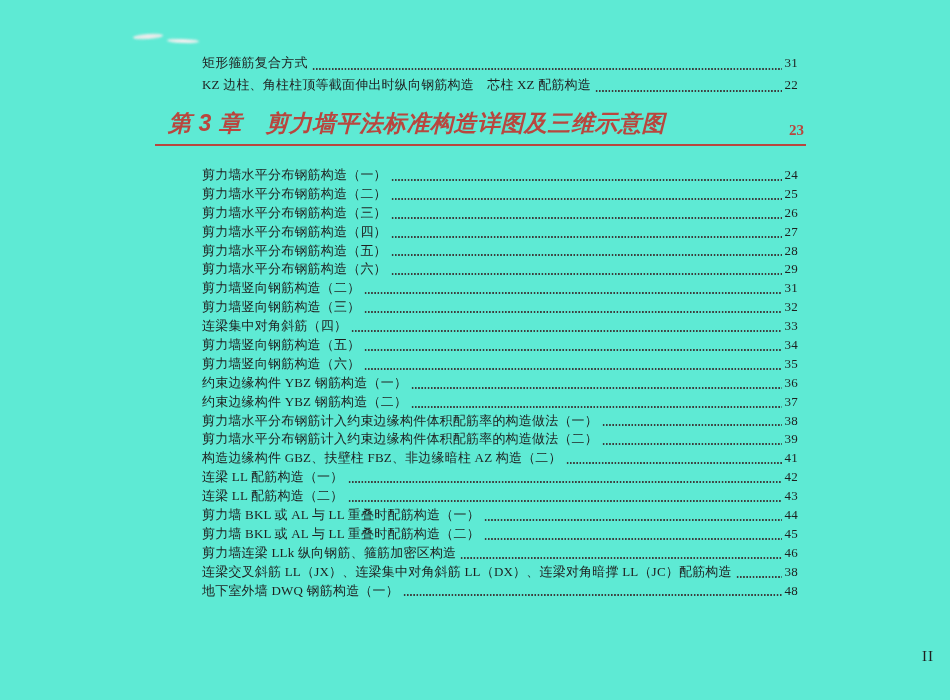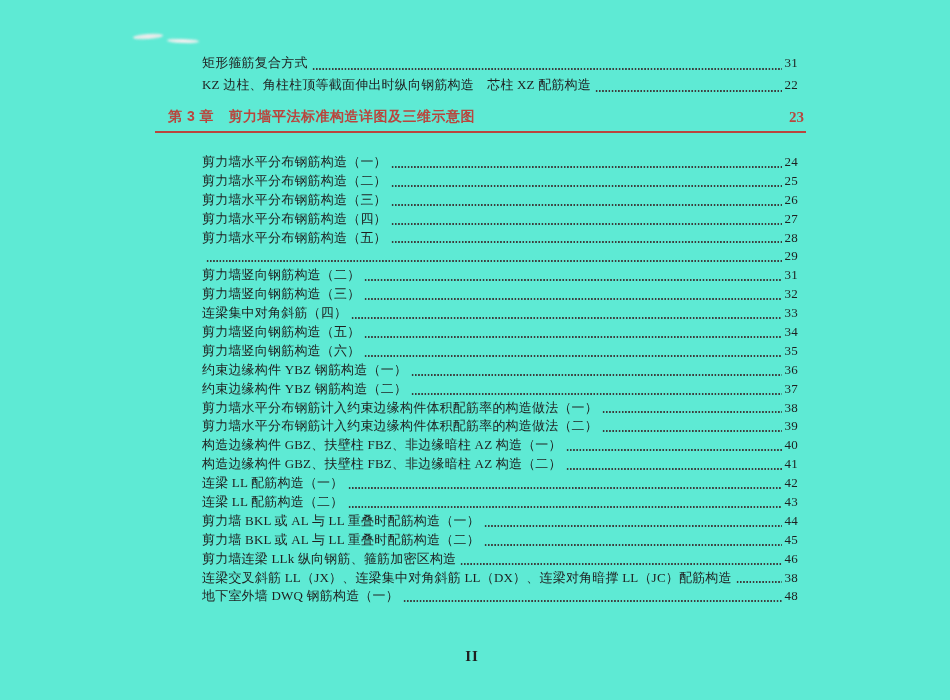--- a/index.html
+++ b/index.html
@@ -53,38 +53,39 @@
     align-items: flex-end;
     justify-content: space-between;
     margin-top: 12px;
     padding: 0 2px 5px 13px;
     border-bottom: 2px solid var(--red, #b9463e);
     color: var(--red, #b9463e);
   }
   .chapter-title {
     font-family: "Liberation Sans", "DejaVu Sans", sans-serif;
     font-weight: bold;
-    font-size: 14px;
+    font-size: 23px;
     letter-spacing: 0.5px;
     white-space: nowrap;
+    font-style: italic;
   }
   .chapter-page {
     font-family: "Liberation Serif", "DejaVu Serif", serif;
     font-weight: bold;
     font-size: 15px;
     margin-left: 24px;
   }
   .entries { margin-top: 20px; }
 
   .footer {
     position: absolute;
-    left: 0; right: 6px;
+    left: 0; right: 16px;
     top: 648px;
-    text-align: center;
-    font-weight: bold;
+    text-align: right;
+    font-weight: normal;
     font-size: 15px;
     letter-spacing: 1px;
   }
 </style>
 </head>
 <body>
 
 <div class="page" style="--red: #b9463e; --text: #1f1f1f;">
   <div class="smudge s1"></div>
   <div class="smudge s2"></div>
@@ -134,20 +135,21 @@
     <span class="entry-page">27</span>
   </div>
 
   <div class="entry">
     <span class="entry-title">剪力墙水平分布钢筋构造（五）</span>
     <span class="leader"></span>
     <span class="entry-page">28</span>
   </div>
 
   <div class="entry">
+    <span class="entry-title">剪力墙水平分布钢筋构造（六）</span>
     <span class="leader"></span>
     <span class="entry-page">29</span>
   </div>
 
 
   <div class="entry">
     <span class="entry-title">剪力墙竖向钢筋构造（二）</span>
     <span class="leader"></span>
     <span class="entry-page">31</span>
   </div>
@@ -193,25 +195,20 @@
     <span class="leader"></span>
     <span class="entry-page">38</span>
   </div>
 
   <div class="entry">
     <span class="entry-title">剪力墙水平分布钢筋计入约束边缘构件体积配筋率的构造做法（二）</span>
     <span class="leader"></span>
     <span class="entry-page">39</span>
   </div>
 
-  <div class="entry">
-    <span class="entry-title">构造边缘构件 GBZ、扶壁柱 FBZ、非边缘暗柱 AZ 构造（一）</span>
-    <span class="leader"></span>
-    <span class="entry-page">40</span>
-  </div>
 
   <div class="entry">
     <span class="entry-title">构造边缘构件 GBZ、扶壁柱 FBZ、非边缘暗柱 AZ 构造（二）</span>
     <span class="leader"></span>
     <span class="entry-page">41</span>
   </div>
 
   <div class="entry">
     <span class="entry-title">连梁 LL 配筋构造（一）</span>
     <span class="leader"></span>

